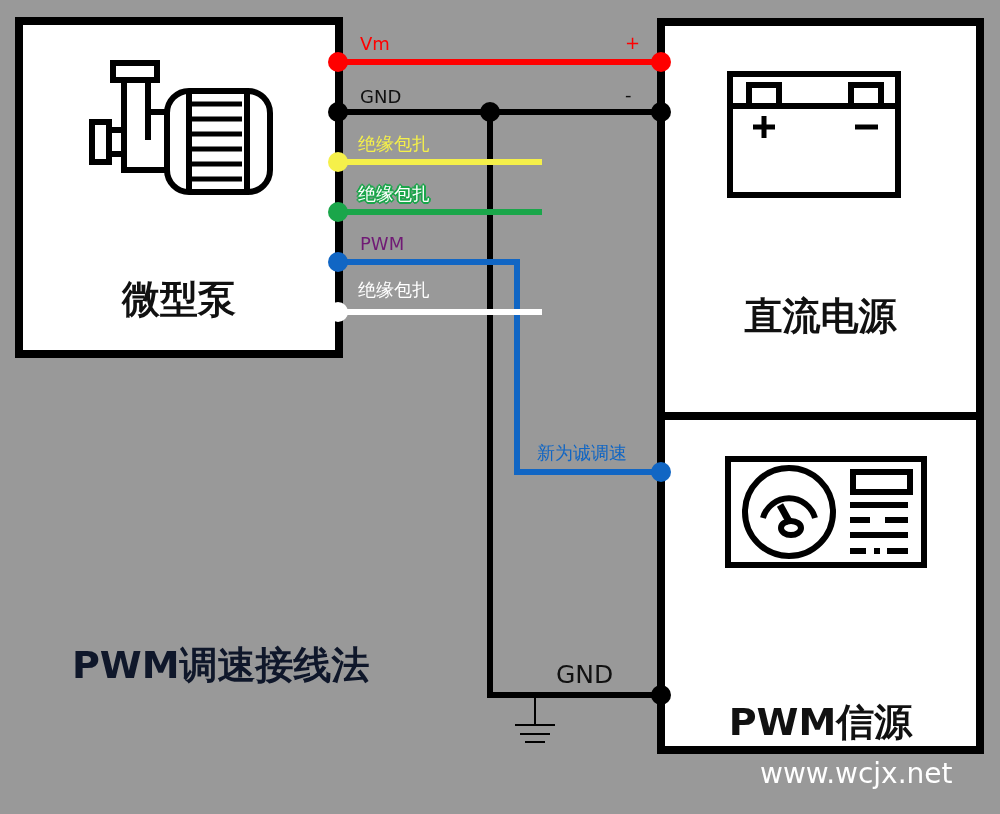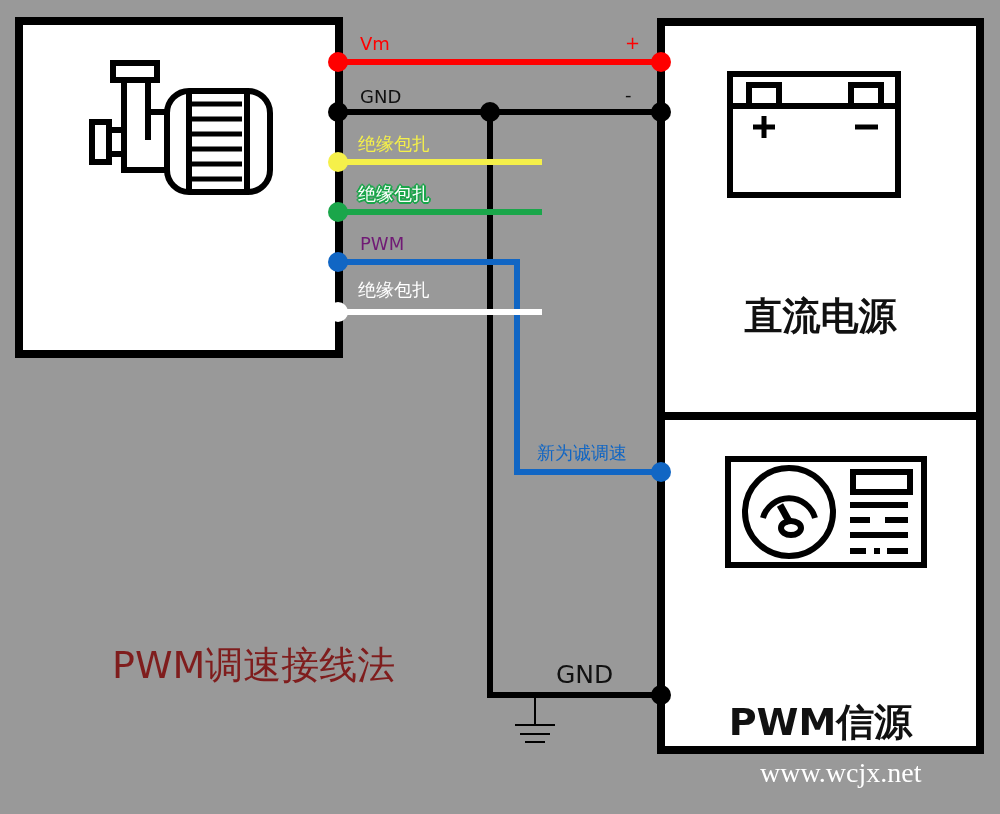--- a/index.html
+++ b/index.html
@@ -3,27 +3,28 @@
 <meta charset="utf-8">
 <style>
   html, body { margin:0; padding:0; }
   body { width:1000px; height:814px; background:#999999; position:relative; overflow:hidden;
          font-family:"DejaVu Sans", "Liberation Sans", sans-serif; }
   svg#diagram { position:absolute; left:0; top:0; }
   .box { position:absolute; background:#fff; border:8px solid #000; box-sizing:border-box; }
   .box-title { position:absolute; left:0; right:0; text-align:center; font-weight:bold; color:#111; font-size:38px; line-height:44px; }
   .lbl { position:absolute; font-size:18px; line-height:26px; white-space:nowrap; }
   .green-outline { color:#fff; text-shadow: -1px -1px 0 #1aa64a, 1px -1px 0 #1aa64a, -1px 1px 0 #1aa64a, 1px 1px 0 #1aa64a, 0 2px 0 #1aa64a, 2px 0 0 #1aa64a, 0 -2px 0 #1aa64a, -2px 0 0 #1aa64a; }
-  .main-title { position:absolute; left:72px; top:640px; font-size:38px; font-weight:normal; color:#7f1d1d;margin-left:40px; }
-  .watermark { position:absolute; left:760px; top:757px; font-size:28px; color:#fff;font-family:Liberation Serif, serif; }
+  .main-title { position:absolute; left:72px; top:640px; font-size:38px; font-weight:bold; color:#0f172a; }
+  .watermark { position:absolute; left:760px; top:757px; font-size:28px; color:#fff; }
 </style>
 </head>
 <body>
 
 <div class="box" style="left:15px;top:17px;width:328px;height:341px;">
+  <div class="box-title" style="top:252px;">微型泵</div>
 </div>
 <div class="box" style="left:657px;top:18px;width:327px;height:412px;">
   <div class="box-title" style="top:268px;">直流电源</div>
 </div>
 <div class="box" style="left:657px;top:412px;width:327px;height:342px;">
   <div class="box-title" style="top:280px;">PWM信源</div>
 </div>
 
 <svg id="diagram" width="1000" height="814">
 

